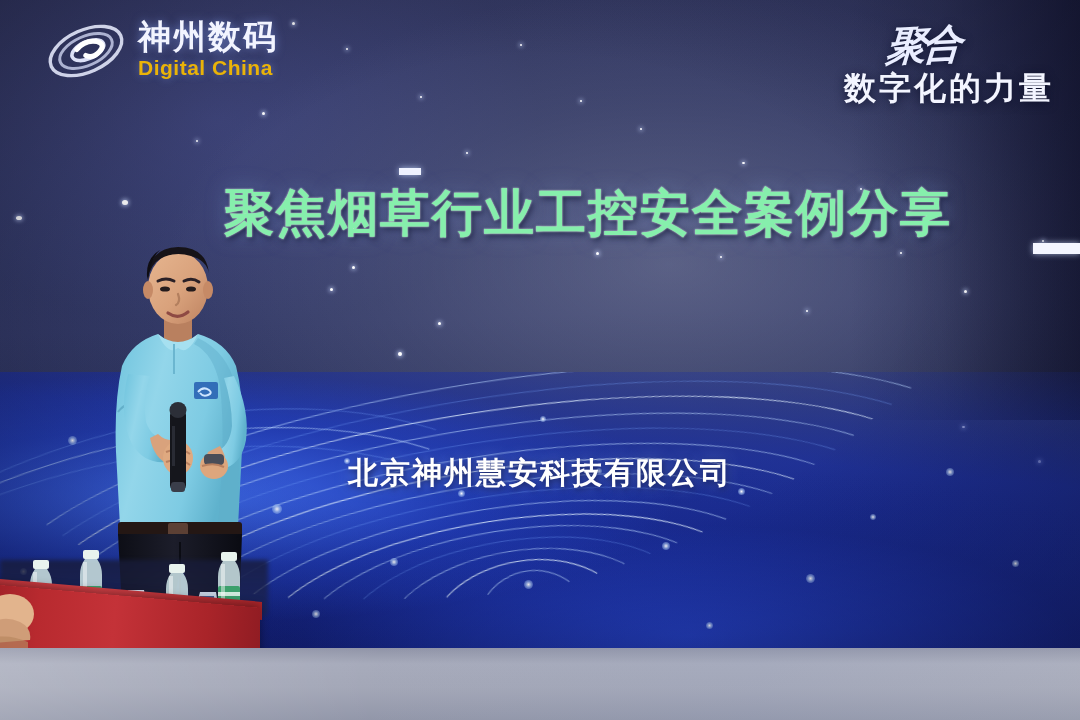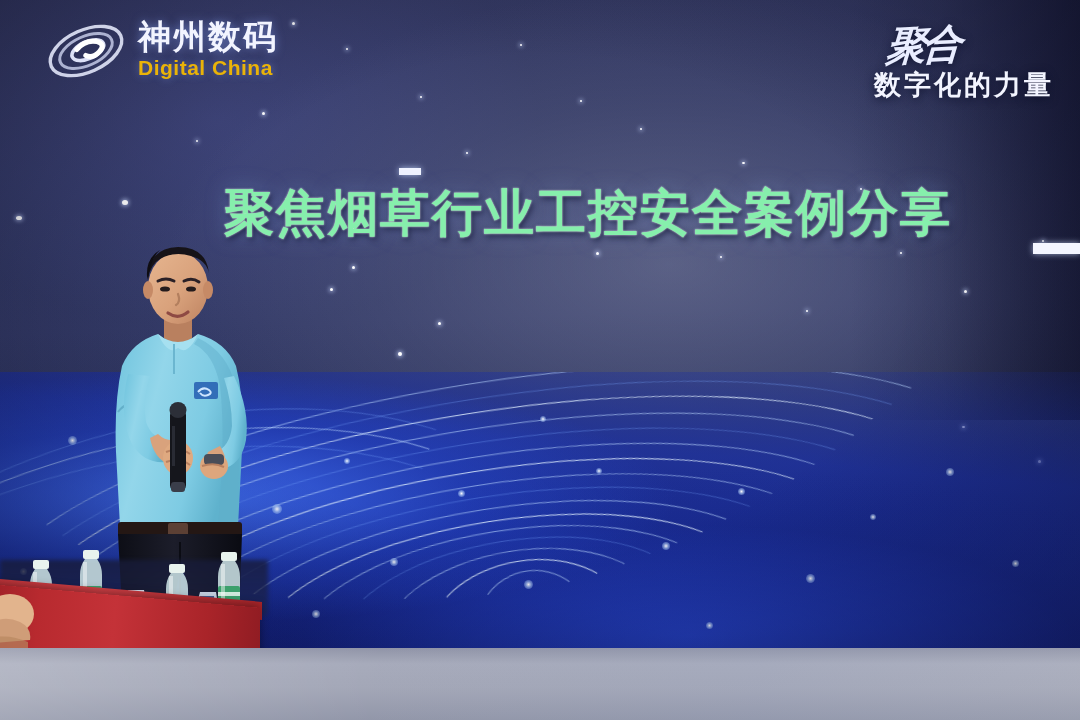--- a/index.html
+++ b/index.html
@@ -145,21 +145,21 @@
     font-weight: 700;
     font-style: italic;
     color: #e9edff;
     letter-spacing: -4px;
     text-shadow: 0 2px 8px rgba(10,14,40,0.8);
     margin-right: 96px;
     display: inline-block;
     transform: skewX(-6deg) rotate(-3deg);
   }
   .theme-sub {
-    font-size: 27px;
+    font-size: 32px;
     font-weight: 700;
     color: #f3f5ff;
     letter-spacing: 3px;
     margin-top: -6px;
     text-shadow: 0 2px 10px rgba(10,14,40,0.85);
   }
 
   .slide-title {
     position: absolute;
     left: 4px;
@@ -369,20 +369,21 @@
     </div>
   </div>
 
   <div class="theme-block">
     <div class="theme-calli">聚合</div>
     <div class="theme-sub">数字化的力量</div>
   </div>
 
   <div class="title-underline"></div>
   <div class="slide-title">聚焦烟草行业工控安全案例分享</div>
+  <div class="slide-company">北京神州慧安科技有限公司</div>
   <div class="edge-chip"></div>
 
   <svg class="speaker" viewBox="0 0 210 420">
     <defs>
       <linearGradient id="shirtG" x1="0" y1="0" x2="1" y2="0.4">
         <stop offset="0%" stop-color="#6fc3dd"></stop>
         <stop offset="38%" stop-color="#93d6ea"></stop>
         <stop offset="75%" stop-color="#7ecbe3"></stop>
         <stop offset="100%" stop-color="#5fb2cd"></stop>
       </linearGradient>

